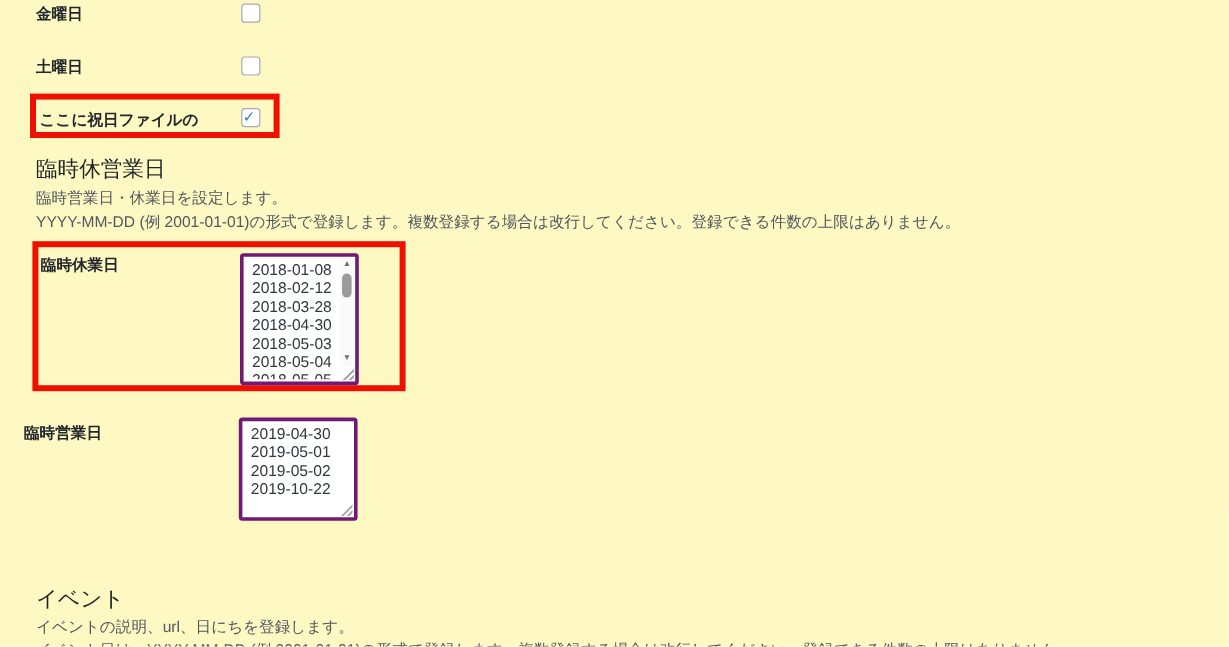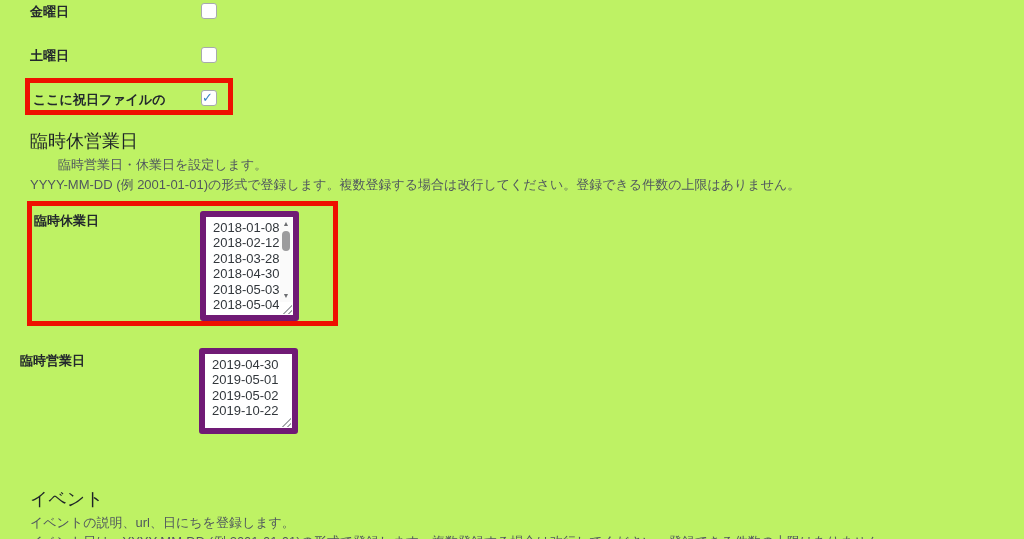--- a/index.html
+++ b/index.html
@@ -1,19 +1,19 @@
 <!DOCTYPE html>
 <html lang="ja"><head>
 <meta charset="utf-8">
 <style>
   html,body{margin:0;padding:0;}
   .stage{
     position:relative;
     width:1024px;height:539px;
-    background:#bef264;
+    background:#fef9c3;
     overflow:hidden;
     font-family:"Liberation Sans","DejaVu Sans",sans-serif;
     color:#23282d;
   }
   .field-label{
     position:absolute;
     font-size:13px;font-weight:bold;color:#23282d;
     white-space:nowrap;
   }
   .section-heading{
@@ -43,21 +43,21 @@
   }
   .highlight-box{
     position:absolute;
     border:5px solid #ee1100;
     box-sizing:border-box;
     pointer-events:none;
   }
   .fake-textarea{
     position:absolute;
     background:#ffffff;
-    border:6px solid #701a75;
+    border:3px solid #701a75;
     border-radius:3px;
     box-sizing:border-box;
     cursor:text;
   }
   .fake-textarea .dates{
     position:absolute;left:0;top:0;right:14px;bottom:2px;
     overflow:hidden;
     padding:3px 0 0 7px;
   }
   .date-line{
@@ -108,21 +108,21 @@
   <div class="field-label" style="left:30px;top:47px;">土曜日</div>
   <div class="checkbox" style="left:201px;top:47px;"></div>
 
   <div class="highlight-box" style="left:25px;top:78px;width:208px;height:37px;"></div>
   <div class="field-label" style="left:33px;top:91px;">ここに祝日ファイルの</div>
   <div class="checkbox" style="left:201px;top:90px;">
     <span class="check-icon">✓</span>
   </div>
 
   <div class="section-heading" style="left:30px;top:129px;">臨時休営業日</div>
-  <div class="desc-line" style="left:30px;top:156px;margin-left:28px;">臨時営業日・休業日を設定します。</div>
+  <div class="desc-line" style="left:30px;top:156px;">臨時営業日・休業日を設定します。</div>
   <div class="desc-line" style="left:30px;top:176px;text-align:center;">YYYY-MM-DD (例 2001-01-01)の形式で登録します。複数登録する場合は改行してください。登録できる件数の上限はありません。</div>
 
   <div class="highlight-box" style="left:27px;top:201px;width:311px;height:125px;"></div>
 
   <div class="field-label" style="left:34px;top:212px;">臨時休業日</div>
 
   <div class="fake-textarea" style="left:200px;top:211px;width:99px;height:110px;">
     <div class="dates">
       <div class="date-line">2018-01-08</div>
       <div class="date-line">2018-02-12</div>

